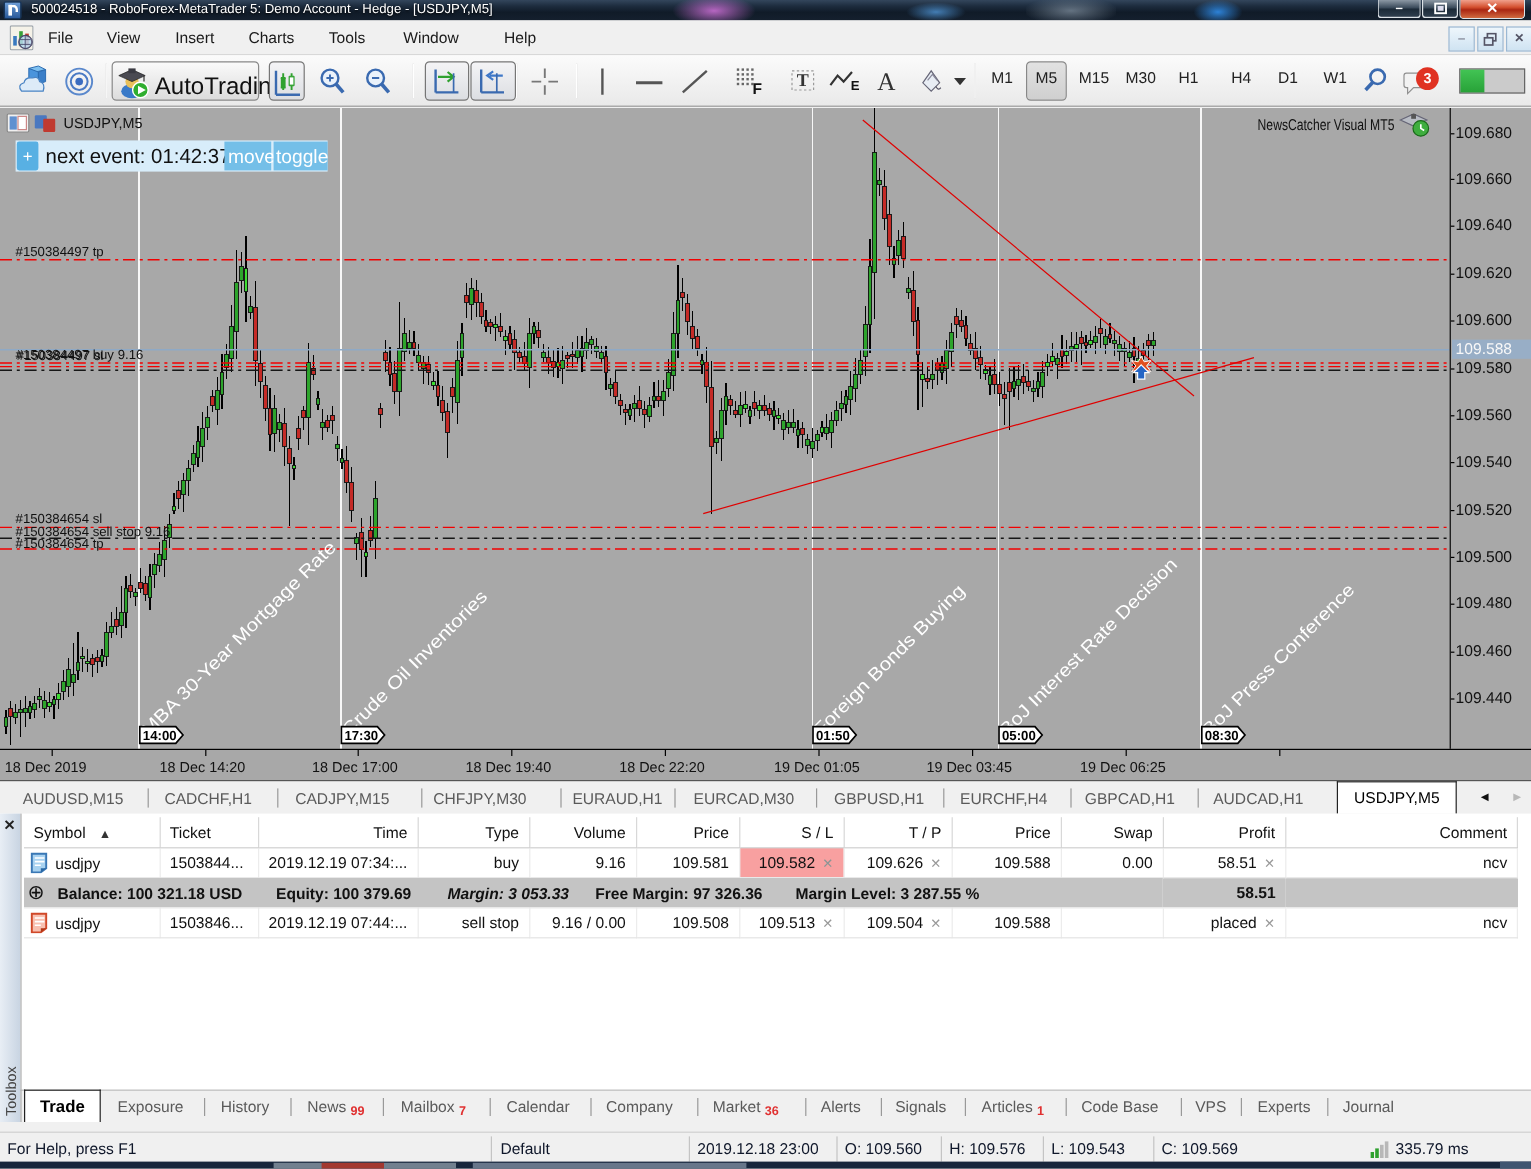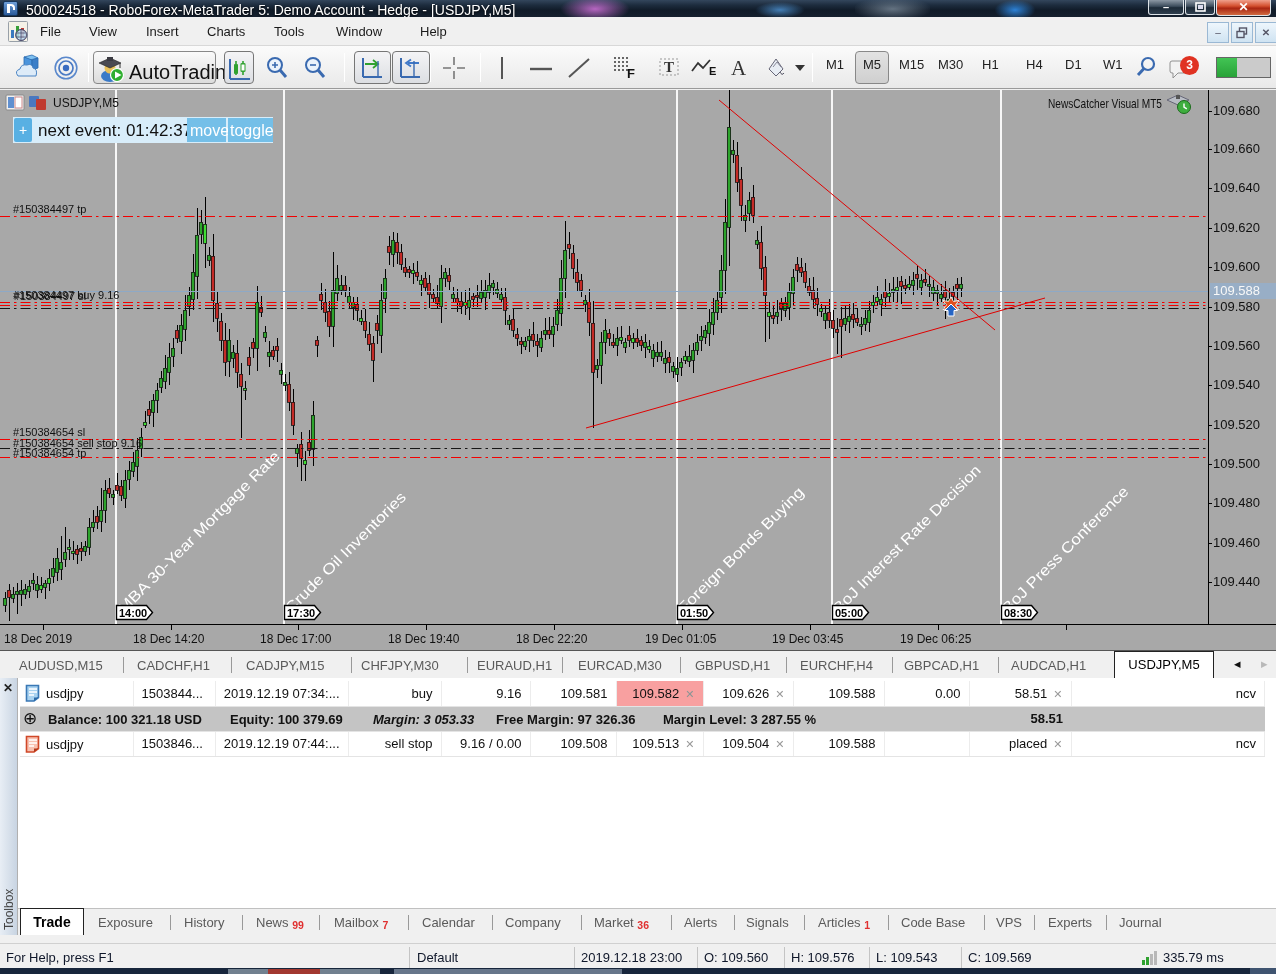--- a/index.html
+++ b/index.html
@@ -7,21 +7,21 @@
 .abs{position:absolute;}
 
 #titlebar{position:absolute;left:0;top:0;width:1276px;height:17px;background:linear-gradient(180deg,#33465c 0%,#1d2c3e 30%,#101b28 60%,#15202e 100%);overflow:hidden;}
 #titlebar .blob1{position:absolute;left:560px;top:-4px;width:70px;height:26px;background:radial-gradient(ellipse at center,rgba(200,110,210,.9),rgba(170,80,200,0) 70%);}
 #titlebar .blob2{position:absolute;left:855px;top:-2px;width:75px;height:22px;background:radial-gradient(ellipse at center,rgba(120,135,150,.8),rgba(90,110,130,0) 75%);}
 #titlebar .blob3{position:absolute;left:755px;top:2px;width:50px;height:16px;background:radial-gradient(ellipse at center,rgba(80,150,215,.8),rgba(80,150,215,0) 70%);}
 #titlebar .blob4{position:absolute;left:995px;top:0px;width:40px;height:20px;background:radial-gradient(ellipse at center,rgba(45,130,215,1),rgba(45,130,215,0) 72%);}
 .mt5logo{position:absolute;left:3px;top:1px;width:15px;height:15px;background:linear-gradient(180deg,#6f9fd8,#2a5a9a);border:1px solid #17365c;border-radius:2px;}
 .mt5logo:before{content:"";position:absolute;left:3px;top:2px;width:3px;height:9px;background:#fff;}
 .mt5logo:after{content:"";position:absolute;left:3px;top:2px;width:7px;height:6px;border:2px solid #fff;border-left:none;border-bottom:none;border-radius:0 4px 0 0;box-sizing:border-box;width:8px;}
-#titletext{position:absolute;left:26px;top:2px;color:#fff;font-size:14px;white-space:nowrap;text-shadow:0 1px 2px #000;}
+#titletext{position:absolute;left:26px;top:2px;color:#fff;font-size:11px;white-space:nowrap;text-shadow:0 1px 2px #000;}
 .winbtn{position:absolute;top:0;height:15px;border:1px solid #0a0f16;border-top:none;border-radius:0 0 4px 4px;}
 #btnmin{left:1148px;width:36px;background:linear-gradient(180deg,#8c98a4,#3c4c5c 45%,#1c2a38 55%,#2e3e4e);border:1px solid #dde3e8;border-top:none;border-radius:0 0 3px 3px;}
 #btnmax{left:1185px;width:30px;background:linear-gradient(180deg,#8c98a4,#3c4c5c 45%,#1c2a38 55%,#2e3e4e);border:1px solid #dde3e8;border-top:none;border-radius:0 0 3px 3px;}
 #btnclose{left:1216px;width:55px;height:16px;background:linear-gradient(180deg,#f0a08c,#d4502f 40%,#aa2612 55%,#d06a40);border:1px solid #dde3e8;border-top:none;border-radius:0 0 4px 4px;}
 .winbtn span{position:absolute;left:0;right:0;top:0;bottom:0;color:#fff;font-size:11px;text-align:center;line-height:14px;}
 
 #menubar{position:absolute;left:0;top:17px;width:1276px;height:29px;background:#f0f0f0;border-bottom:1px solid #d8d8d8;}
 #menubar .mi{position:absolute;top:7px;font-size:13px;color:#1a1a1a;}
 .mdibtn{position:absolute;top:5px;width:22px;height:21px;background:linear-gradient(180deg,#eef6fc,#cfe3f2);border:1px solid #9ab8d4;color:#556;font-size:10px;text-align:center;line-height:19px;}
 
@@ -648,20 +648,34 @@
       <col style="width:89px">
       <col style="width:86px">
       <col style="width:87px">
       <col style="width:90px">
       <col style="width:91px">
       <col style="width:85px">
       <col style="width:102px">
       <col>
     </colgroup>
 <tbody>
+      <tr class="hdr">
+        <td>Symbol &nbsp;&nbsp;<span style="font-size:10.5px;color:#333;">▲</span></td>
+        <td>Ticket</td>
+        <td class="num">Time</td>
+        <td class="num">Type</td>
+        <td class="num">Volume</td>
+        <td class="num">Price</td>
+        <td class="num">S / L</td>
+        <td class="num">T / P</td>
+        <td class="num">Price</td>
+        <td class="num">Swap</td>
+        <td class="num">Profit</td>
+        <td class="num">Comment</td>
+      </tr>
 <tr>
         <td><svg width="15" height="18" viewBox="0 0 15 18" style="vertical-align:-4px;margin-right:6px;margin-left:-3px;">
             <path d="M1.5 1.5 h12 v12 l-4.5 3.5 h-7.5 z" fill="#a8d2f0" stroke="#3a78b5" stroke-width="1.6"></path>
             <path d="M13.5 13.5 l-4.5 0 0 3.5 z" fill="#2a68a5"></path>
             <path d="M4 5 h8 M4 8 h8 M4 11 h5" stroke="#fff" stroke-width="1.3"></path>
           </svg>usdjpy</td>
         <td>1503844...</td>
         <td class="num">2019.12.19 07:34:...</td>
         <td class="num">buy</td>
         <td class="num">9.16</td>

